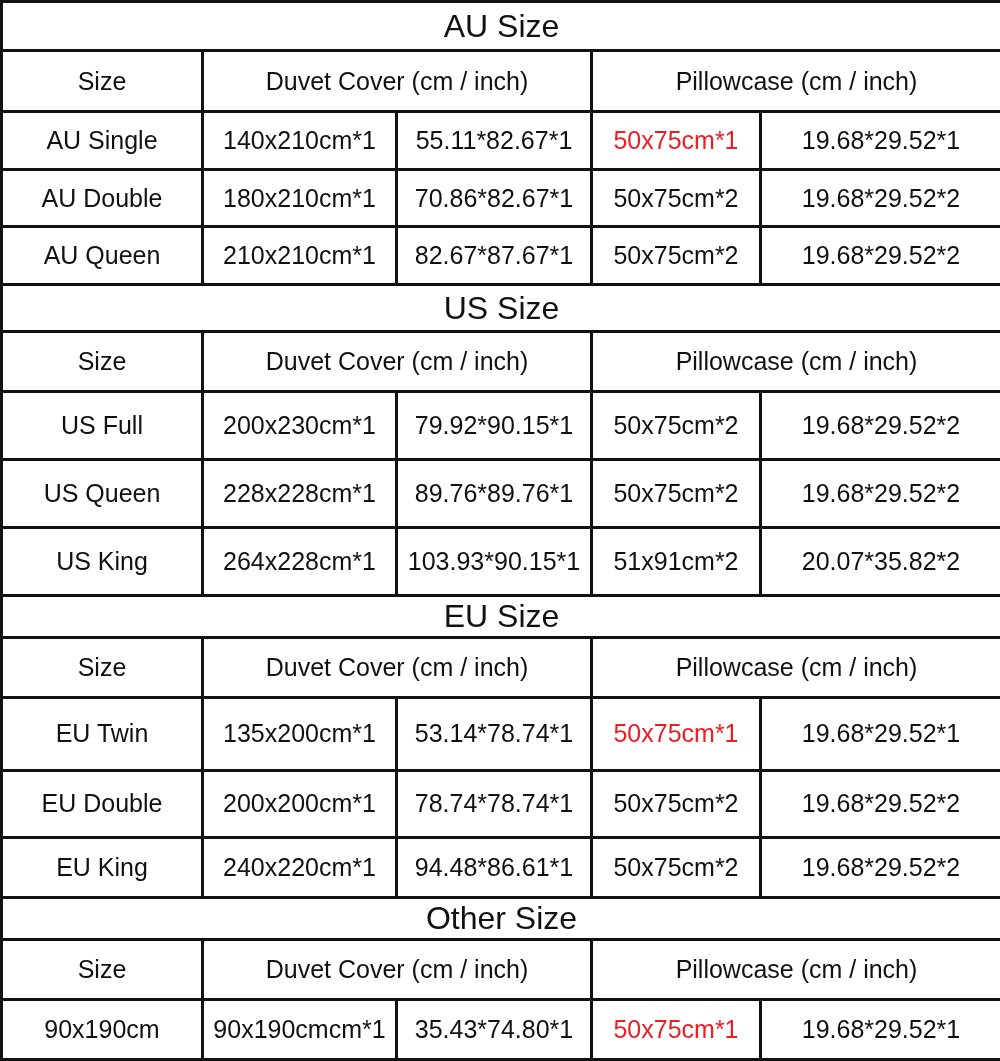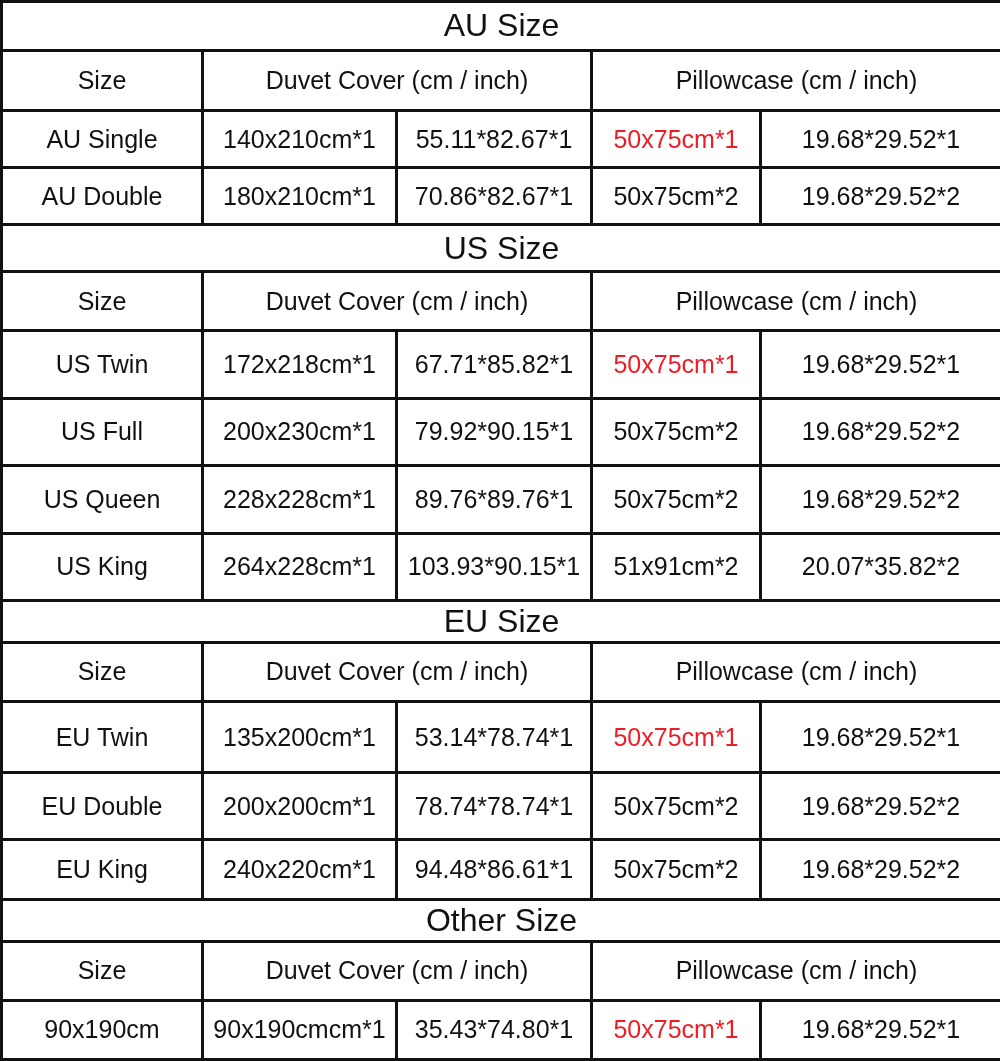--- a/index.html
+++ b/index.html
@@ -69,35 +69,35 @@
       <td class="red" style="color: rgb(238, 28, 37);">50x75cm*1</td>
       <td>19.68*29.52*1</td>
     </tr>
     <tr style="height:55px">
       <td>AU Double</td>
       <td>180x210cm*1</td>
       <td>70.86*82.67*1</td>
       <td>50x75cm*2</td>
       <td>19.68*29.52*2</td>
     </tr>
+    <tr style="height:55px">
+      <td>AU Queen</td>
+      <td>210x210cm*1</td>
+      <td>82.67*87.67*1</td>
+      <td>50x75cm*2</td>
+      <td>19.68*29.52*2</td>
+    </tr>
 
     <tr class="section-title" style="height:45px">
       <td colspan="5">US Size</td>
     </tr>
     <tr style="height:57px">
       <td>Size</td>
       <td colspan="2">Duvet Cover (cm / inch)</td>
       <td colspan="2">Pillowcase (cm / inch)</td>
-    </tr>
-    <tr style="height:65px">
-      <td>US Twin</td>
-      <td>172x218cm*1</td>
-      <td>67.71*85.82*1</td>
-      <td class="red" style="color: rgb(238, 28, 37);">50x75cm*1</td>
-      <td>19.68*29.52*1</td>
     </tr>
     <tr style="height:65px">
       <td>US Full</td>
       <td>200x230cm*1</td>
       <td>79.92*90.15*1</td>
       <td>50x75cm*2</td>
       <td>19.68*29.52*2</td>
     </tr>
     <tr style="height:65px">
       <td>US Queen</td>

